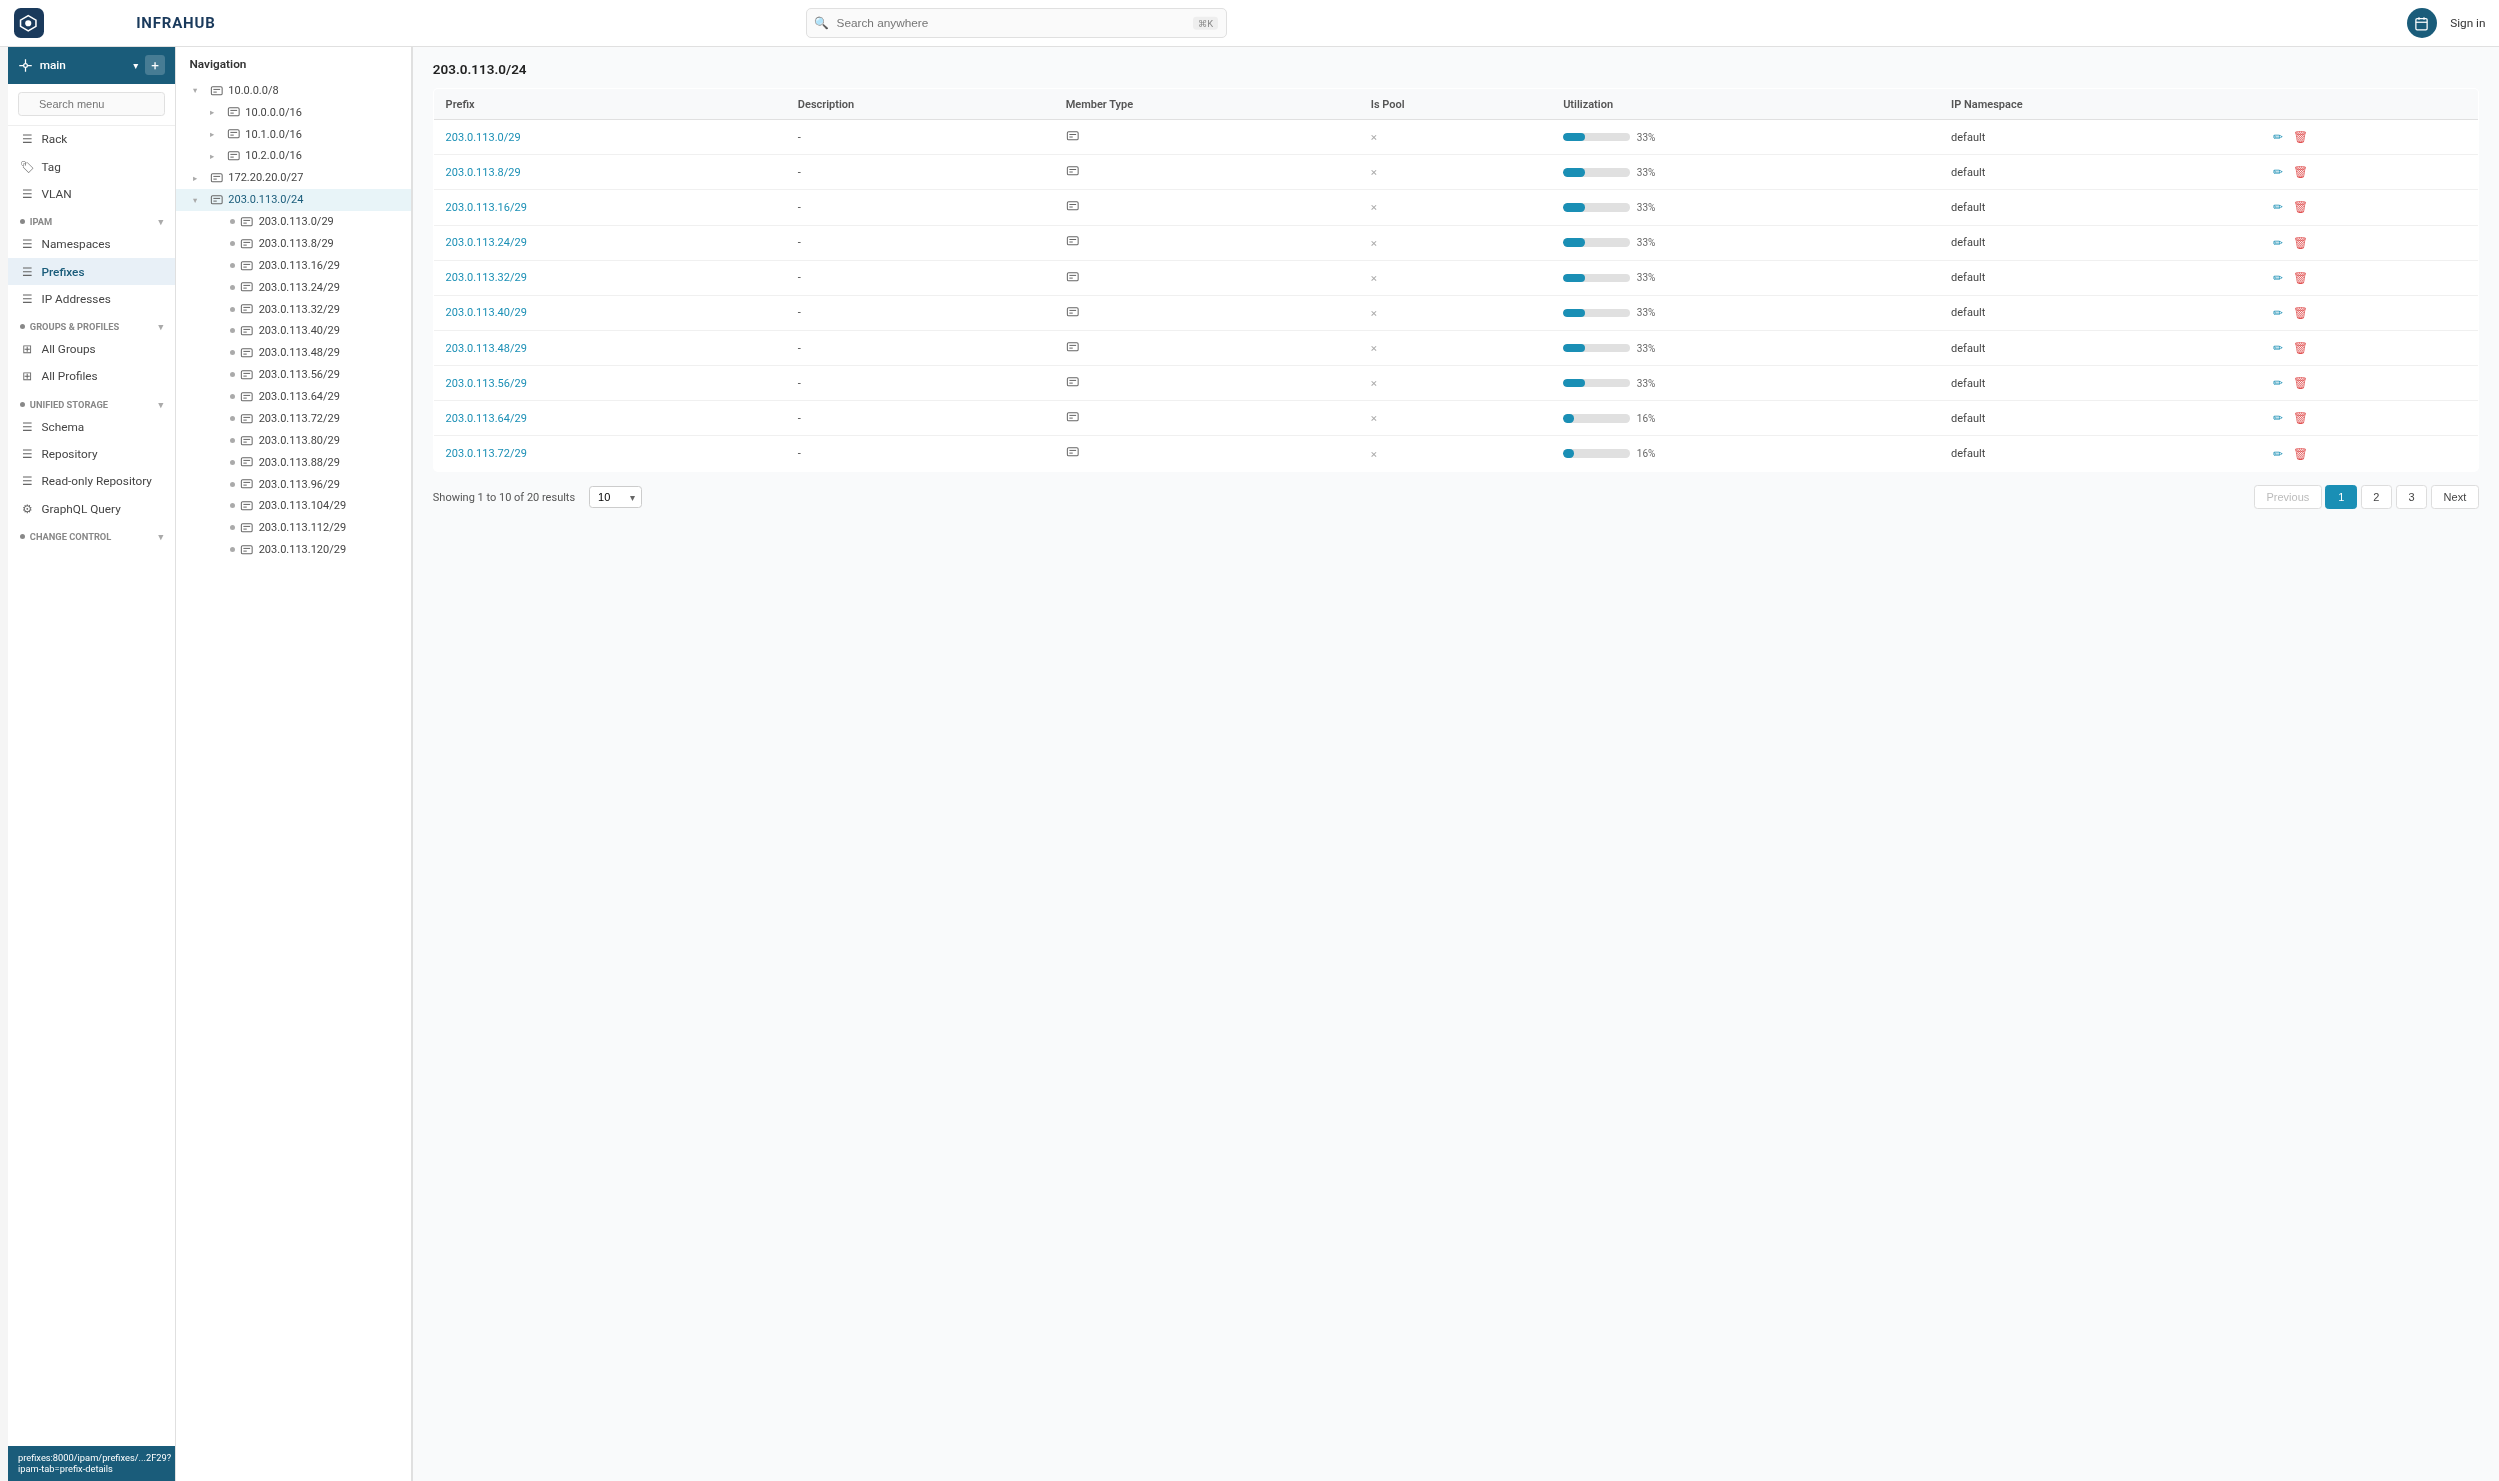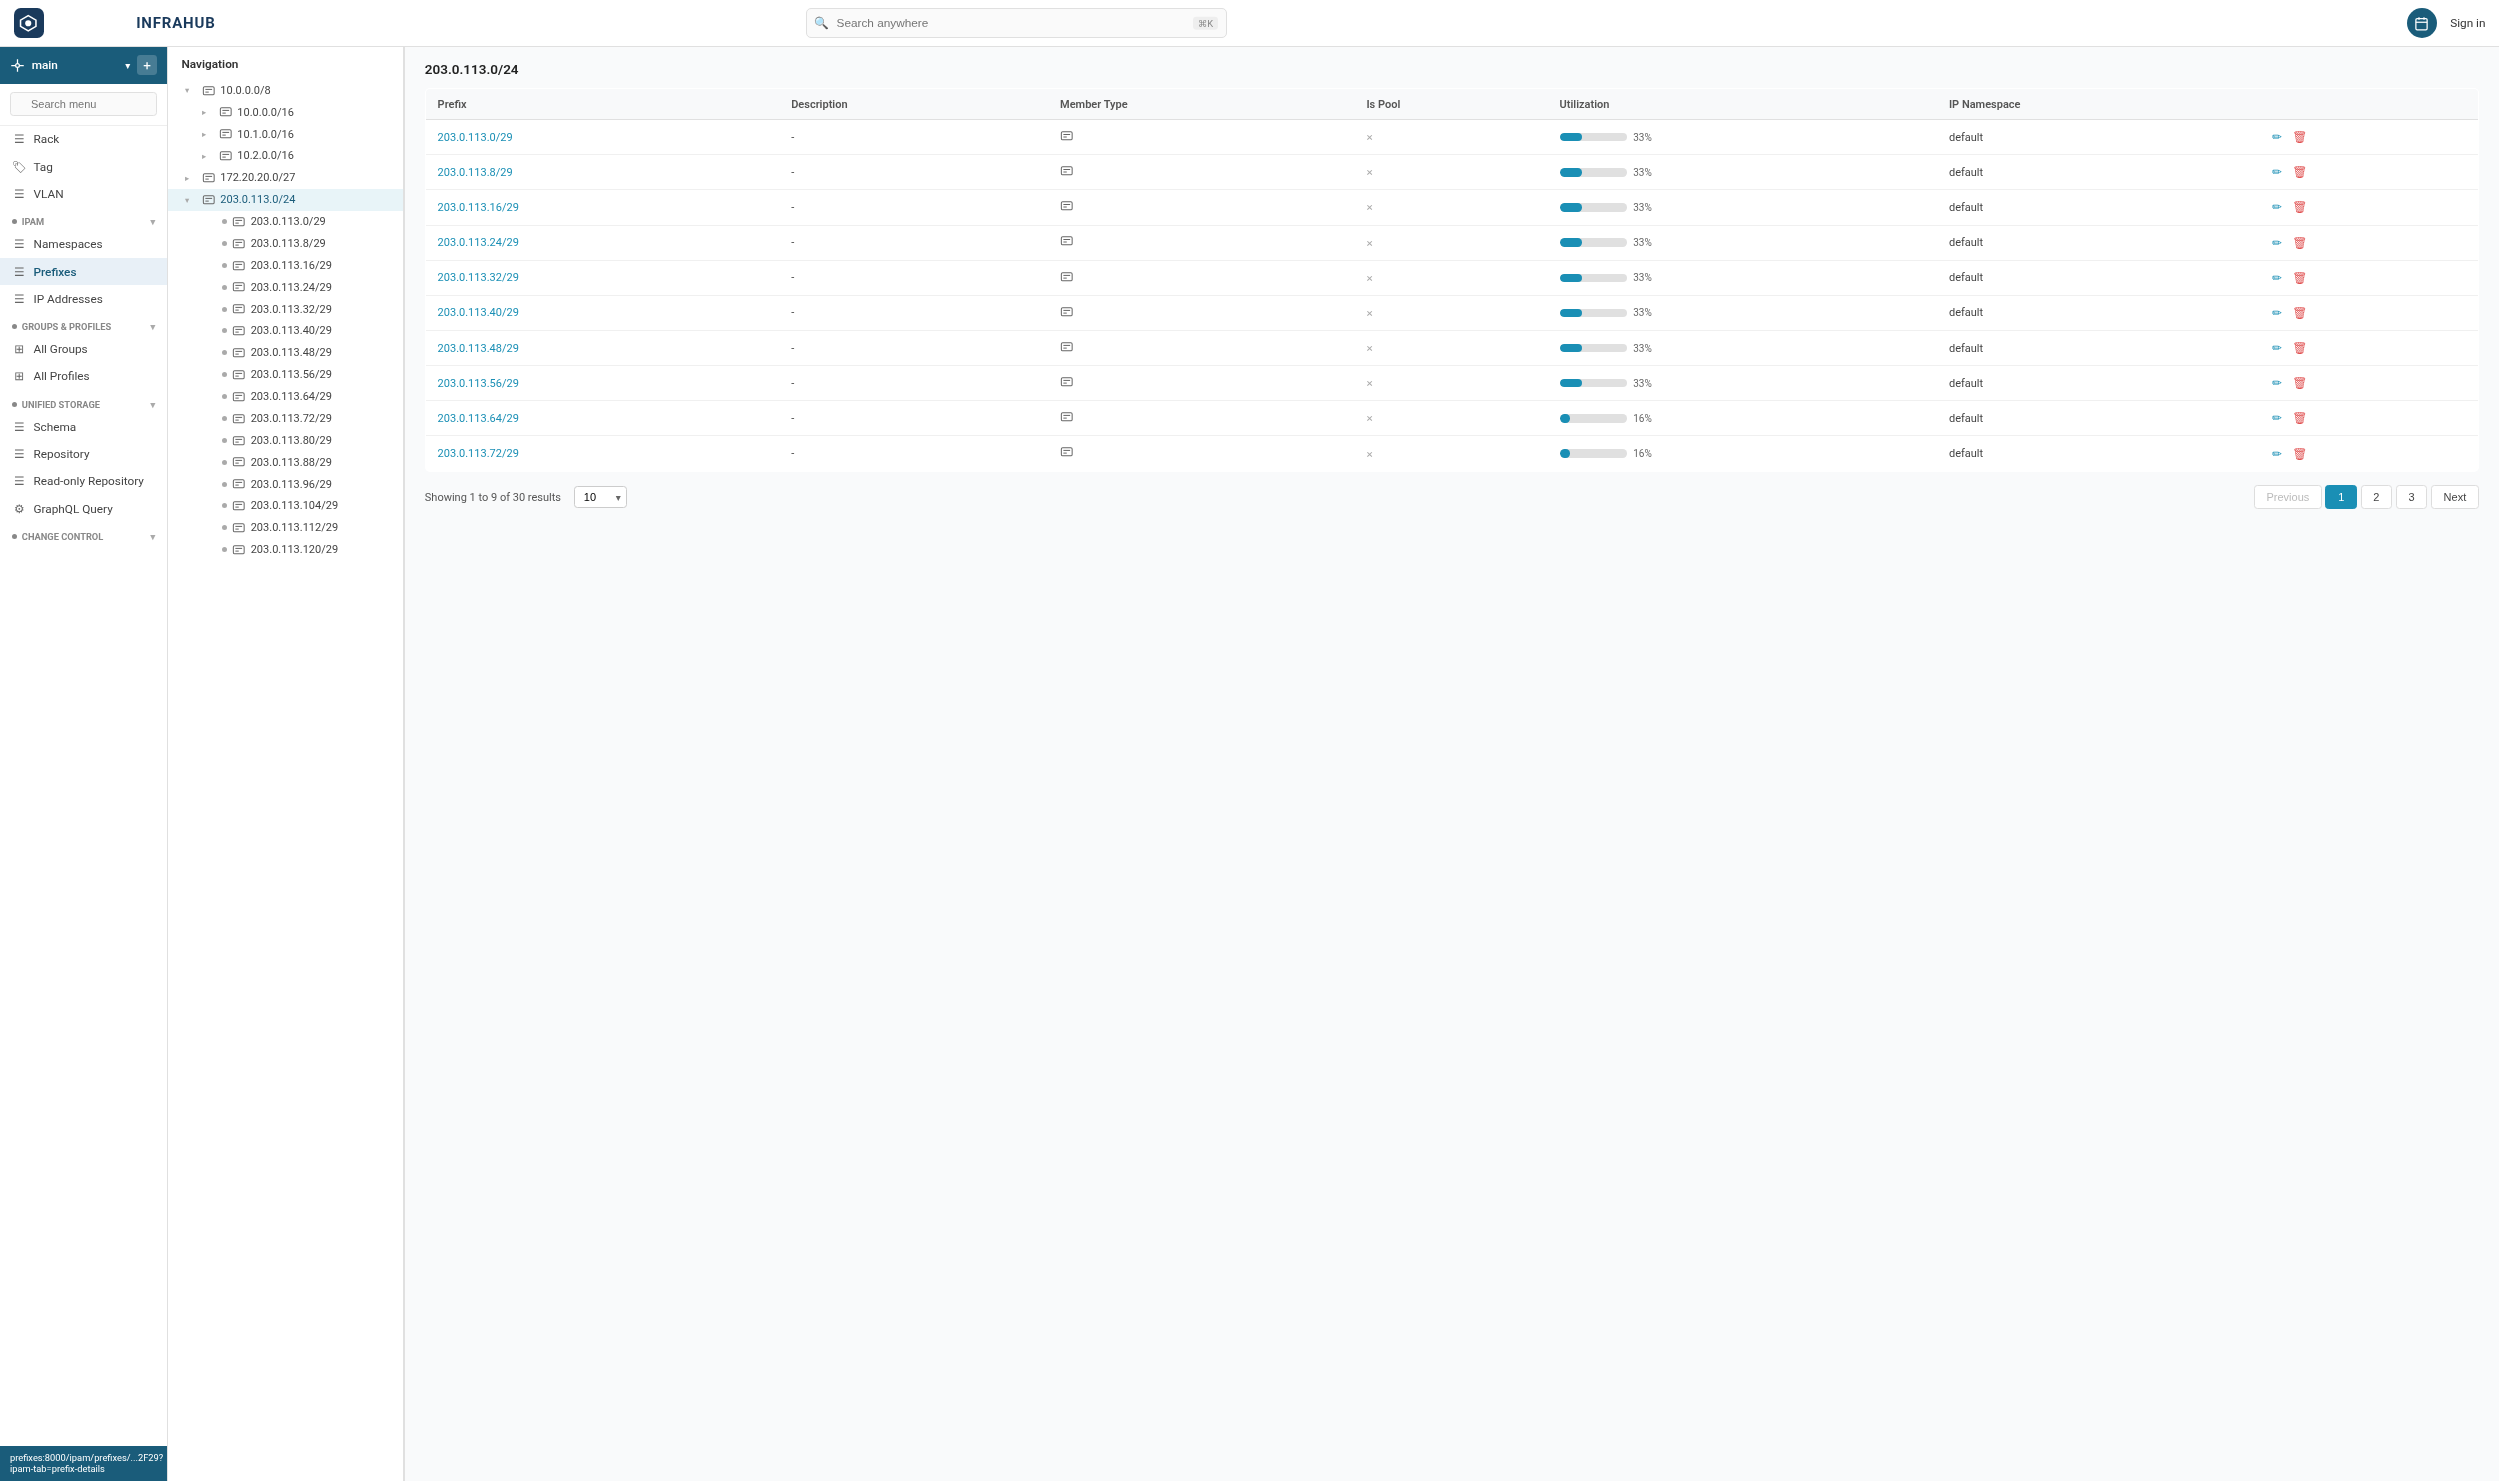--- a/index.html
+++ b/index.html
@@ -16,21 +16,21 @@
     .search-bar .search-icon-wrap { position: absolute; left: 8.4px; top: 50%; transform: translateY(-50%); color: #aaa; }
     .search-bar .kbd { position: absolute; right: 8.4px; top: 50%; transform: translateY(-50%); background: #eee; border-radius: 3.4px; padding: 0.8px 5px; font-size: 9.3px; color: #888; }
     .topbar-right { display: flex; align-items: center; gap: 13.5px; margin-left: auto; }
     .calendar-btn { width: 30px; height: 30px; background: #1a5c7a; border-radius: 50%; display: flex; align-items: center; justify-content: center; cursor: pointer; }
     .sign-in { font-size: 11.8px; color: #333; cursor: pointer; }
 
     
     .main-layout { display: flex; flex: 1; overflow: hidden; }
 
     
-    .sidebar { width: 168px; background: #fff; border-right: 0.8px solid #e0e0e0; display: flex; flex-direction: column; overflow-y: auto; flex-shrink: 0; }
+    .sidebar { width: 168px; background: #fff; border-right: 0.8px solid #e0e0e0; display: flex; flex-direction: column; overflow-y: auto; flex-shrink: 0; margin-left: 8px; }
     .sidebar-branch-selector { display: flex; align-items: center; background: #1a5c7a; color: #fff; padding: 8.4px 10px; gap: 6.7px; }
     .branch-icon { display: flex; align-items: center; }
     .branch-label { flex: 1; font-size: 11.8px; font-weight: 500; }
     .branch-arrow { font-size: 10px; }
     .branch-add { width: 20px; height: 20px; background: rgba(255,255,255,0.2); border-radius: 3.4px; display: flex; align-items: center; justify-content: center; cursor: pointer; font-size: 13.5px; }
     .sidebar-search { padding: 8.4px 10px; border-bottom: 0.8px solid #eee; }
     .sidebar-search input { width: 100%; padding: 5px 8.4px 5px 23.6px; border: 0.8px solid #e0e0e0; border-radius: 3.4px; font-size: 11px; color: #888; background: #fafafa; outline: none; position: relative; }
     .sidebar-search-wrap { position: relative; }
     .sidebar-search-wrap .s-icon { position: absolute; left: 6.7px; top: 50%; transform: translateY(-50%); color: #aaa; font-size: 10px; }
     .nav-item { display: flex; align-items: center; padding: 6.7px 11.8px; cursor: pointer; gap: 6.7px; font-size: 11.8px; color: #444; }
@@ -737,21 +737,21 @@
       <div class="actions-cell">
         <button class="edit-btn">✏</button>
         <button class="del-btn">🗑</button>
       </div>
     </td>
   </tr>
           </tbody>
       </table>
 
       <div class="pagination-bar">
-        <span class="result-text">Showing 1 to 9 of 30 results</span>
+        <span class="result-text">Showing 1 to 10 of 20 results</span>
         <div class="per-page">
           <div class="per-page-wrap">
             <select id="per-page-select"><option value="10">10</option><option value="25">25</option><option value="50">50</option><option value="100">100</option></select>
           </div>
         </div>
         <div class="page-btns">
           <button class="page-btn disabled">Previous</button>
           <div id="page-numbers" style="display:flex;gap:3.4px;">
               <button class="page-btn active">1</button>
               <button class="page-btn">2</button>

